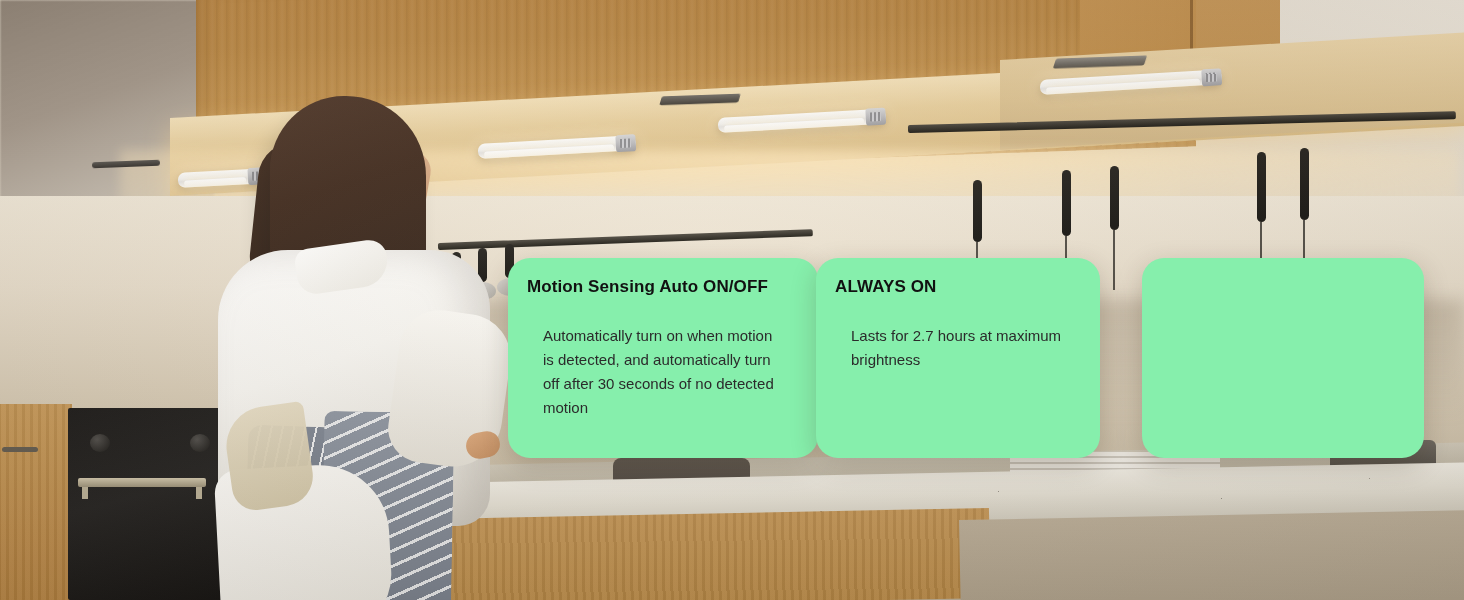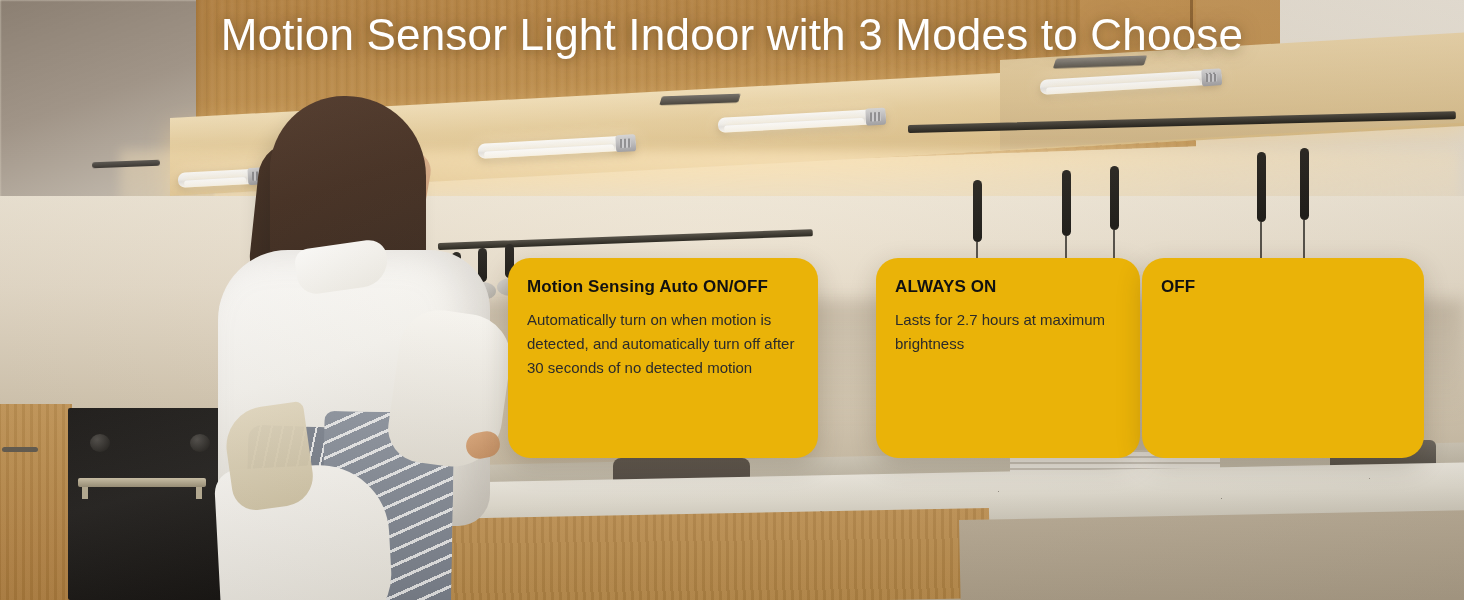--- a/index.html
+++ b/index.html
@@ -297,33 +297,33 @@
     font-size:44px;line-height:58px;font-weight:400;color:#fff;
     letter-spacing:.2px;
     text-shadow:0 1px 10px rgba(60,40,15,.38), 0 0 26px rgba(90,60,25,.22);
     white-space:nowrap;
   }
 
   
   .cards{position:absolute;left:0;top:0;width:1464px;height:600px;}
   .card{
     position:absolute;top:258px;height:200px;
-    background:#eab308;border-radius:22px;
+    background:#86efac;border-radius:22px;
     box-shadow:0 8px 26px rgba(60,45,25,.22);
   }
   .card1{left:508px;width:310px;}
-  .card2{left:876px;width:264px;}
+  .card2{left:816px;width:284px;}
   .card3{left:1142px;width:282px;}
   .card h3{
     margin:0;position:absolute;left:19px;top:18px;right:14px;
     font-size:17px;line-height:22px;font-weight:bold;color:#111;
     letter-spacing:.1px;
   }
   .card p{
-    margin:0;position:absolute;left:19px;top:50px;right:16px;
+    margin:16px;position:absolute;left:19px;top:50px;right:16px;
     font-size:15px;line-height:24px;font-weight:400;color:#2b2b2b;
   }
 </style>
 </head>
 <body>
 
 <div class="stage">
 
   <div class="photo">
     <div class="wall"></div>
@@ -420,32 +420,30 @@
       <div class="apron-chev"></div>
       <div class="shirt-tail"></div>
       <div class="apron-tie"></div>
       <div class="sleeve"></div>
       <div class="hand"></div>
     </div>
 
     <div class="grade"></div>
   </div>
 
-  <div class="title">Motion Sensor Light Indoor with 3 Modes to Choose</div>
 
   <div class="cards">
 
     <div class="card card1">
       <h3>Motion Sensing Auto ON/OFF</h3>
       <p>Automatically turn on when motion is detected, and automatically turn off after 30 seconds of no detected motion</p>
     </div>
 
     <div class="card card2">
       <h3>ALWAYS ON</h3>
       <p>Lasts for 2.7 hours at maximum brightness</p>
     </div>
 
     <div class="card card3">
-      <h3>OFF</h3>
     </div>
 
   </div>
 </div>
 
 </body></html>

